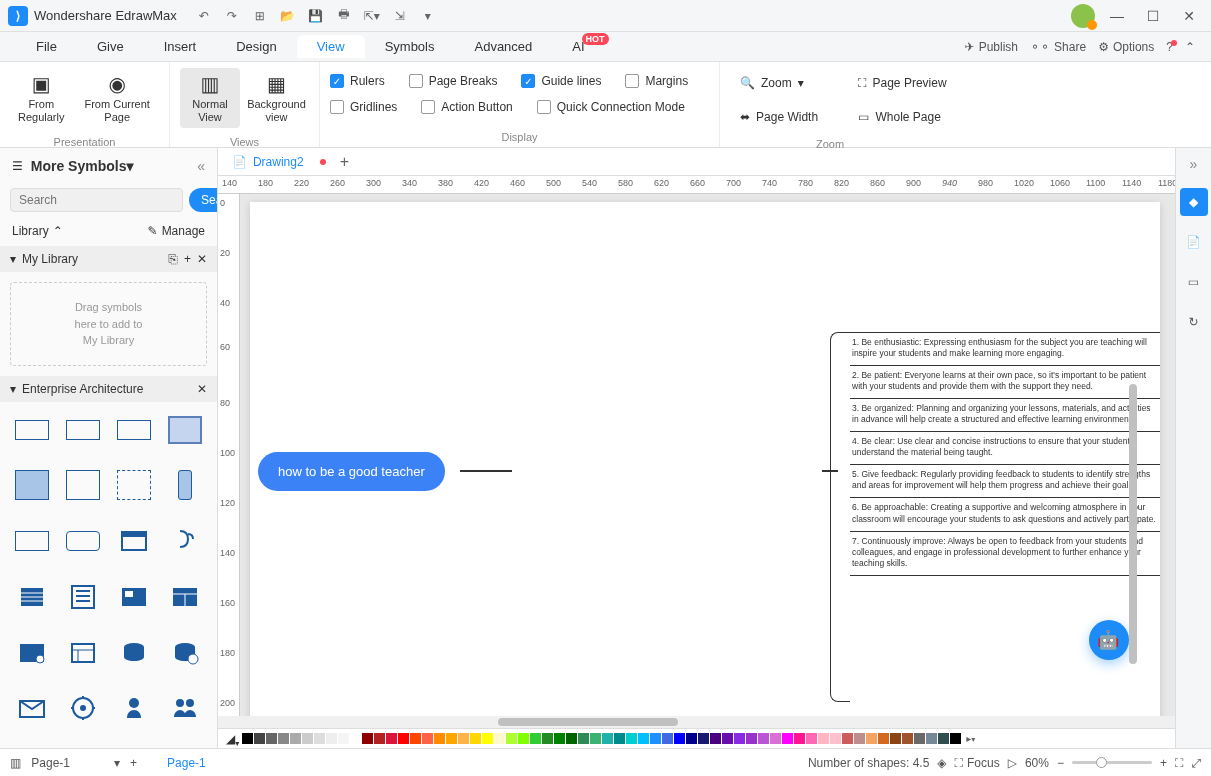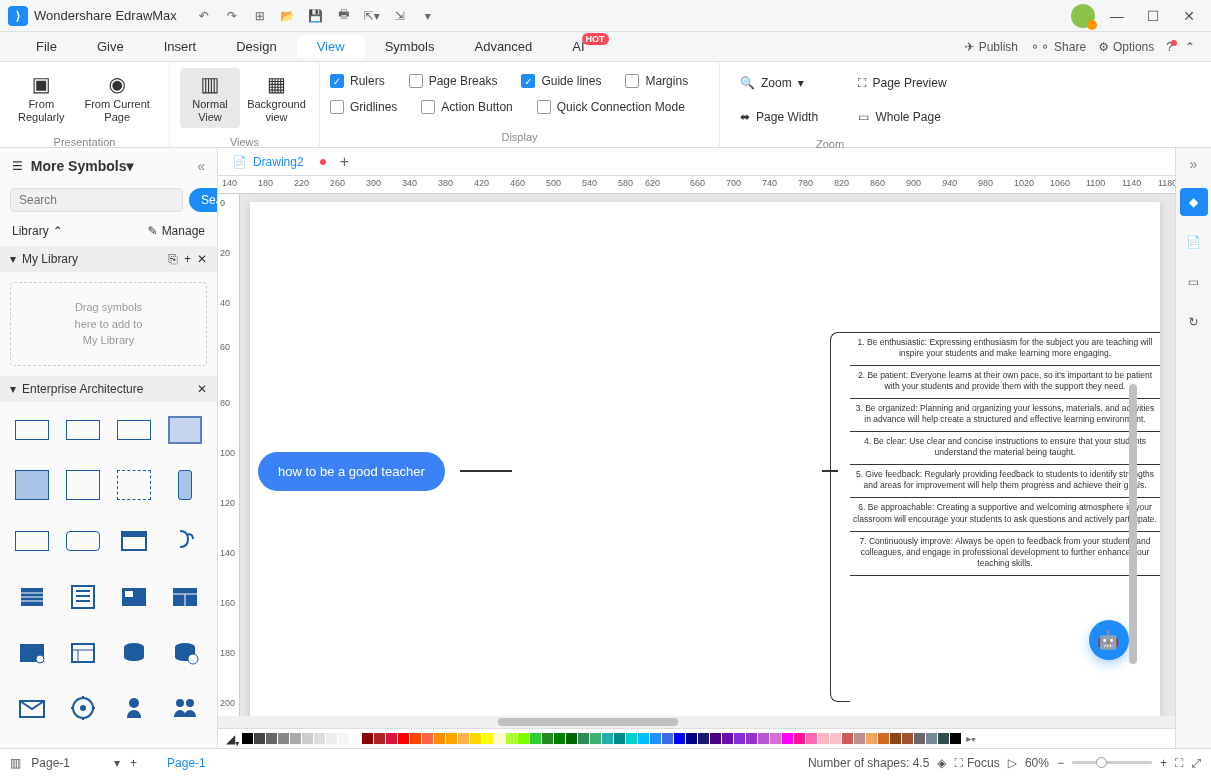--- a/index.html
+++ b/index.html
@@ -63,21 +63,21 @@
 .ruler-h { height: 18px; background: #fff; border-bottom: 1px solid #ccc; position: relative; overflow: hidden; font-size: 9px; color: #666; }
 .ruler-h span { position: absolute; top: 2px; }
 .canvas-body { flex: 1; display: flex; overflow: hidden; }
 .ruler-v { width: 22px; background: #fff; border-right: 1px solid #ccc; position: relative; font-size: 9px; color: #666; }
 .ruler-v span { position: absolute; left: 2px; }
 .canvas { flex: 1; background: #e8e8e8; position: relative; overflow: hidden; }
 .page { position: absolute; left: 10px; top: 8px; width: 910px; height: 540px; background: #fff; box-shadow: 0 2px 8px rgba(0,0,0,0.15); }
 .main-node { position: absolute; left: 8px; top: 250px; background: #3b82f6; color: #fff; padding: 12px 20px; border-radius: 20px; font-size: 13px; font-weight: 500; }
 .sub-node { position: absolute; left: 262px; top: 244px; width: 310px; border: 1.5px solid #333; border-radius: 6px; padding: 8px 10px; font-size: 11px; text-align: center; font-weight: 600; background: #fff; }
 .tips { position: absolute; left: 600px; top: 130px; width: 310px; font-size: 8.5px; color: #333; }
-.tip-item { border-bottom: 1px solid #333; padding: 4px 2px 6px; text-align: center; line-height: 1.3; }
+.tip-item { border-bottom: 1px solid #333; padding: 4px 2px 6px; line-height: 1.3; }
 .tip-item:first-child { border-top: 1px solid #333; }
 .connector { position: absolute; background: #333; height: 1.5px; }
 .bracket { position: absolute; left: 580px; top: 130px; width: 20px; height: 370px; border-left: 1.5px solid #333; border-top: 1.5px solid #333; border-bottom: 1.5px solid #333; border-radius: 8px 0 0 8px; }
 .right-rail { width: 36px; background: #f5f6f8; border-left: 1px solid #ddd; display: flex; flex-direction: column; align-items: center; padding-top: 8px; gap: 12px; }
 .rail-btn { width: 28px; height: 28px; display: flex; align-items: center; justify-content: center; cursor: pointer; border-radius: 4px; color: #555; }
 .rail-btn.active { background: #1d8cf8; color: #fff; }
 .rail-collapse { font-size: 14px; color: #888; cursor: pointer; margin-bottom: 4px; }
 .hscroll { height: 12px; background: #f0f0f0; position: relative; }
 .hscroll-thumb { position: absolute; left: 280px; width: 180px; height: 8px; top: 2px; background: #c0c0c0; border-radius: 4px; }
 .color-bar { height: 20px; background: #fff; display: flex; align-items: center; padding: 0 8px; gap: 1px; border-top: 1px solid #ddd; }
@@ -427,21 +427,21 @@
         <span style="left: 76px;">220</span>
         <span style="left: 112px;">260</span>
         <span style="left: 148px;">300</span>
         <span style="left: 184px;">340</span>
         <span style="left: 220px;">380</span>
         <span style="left: 256px;">420</span>
         <span style="left: 292px; text-align: center;">460</span>
         <span style="left: 328px;">500</span>
         <span style="left: 364px;">540</span>
         <span style="left: 400px;">580</span>
-        <span style="left: 427px;">620</span>
+        <span style="left: 436px;">620</span>
         <span style="left: 472px;">660</span>
         <span style="left: 508px;">700</span>
         <span style="left: 544px;">740</span>
         <span style="left: 580px;">780</span>
         <span style="left: 616px;">820</span>
         <span style="left: 652px;">860</span>
         <span style="left: 688px;">900</span>
         <span style="left: 724px; font-style: italic;">940</span>
         <span style="left: 760px;">980</span>
         <span style="left: 796px;">1020</span>

